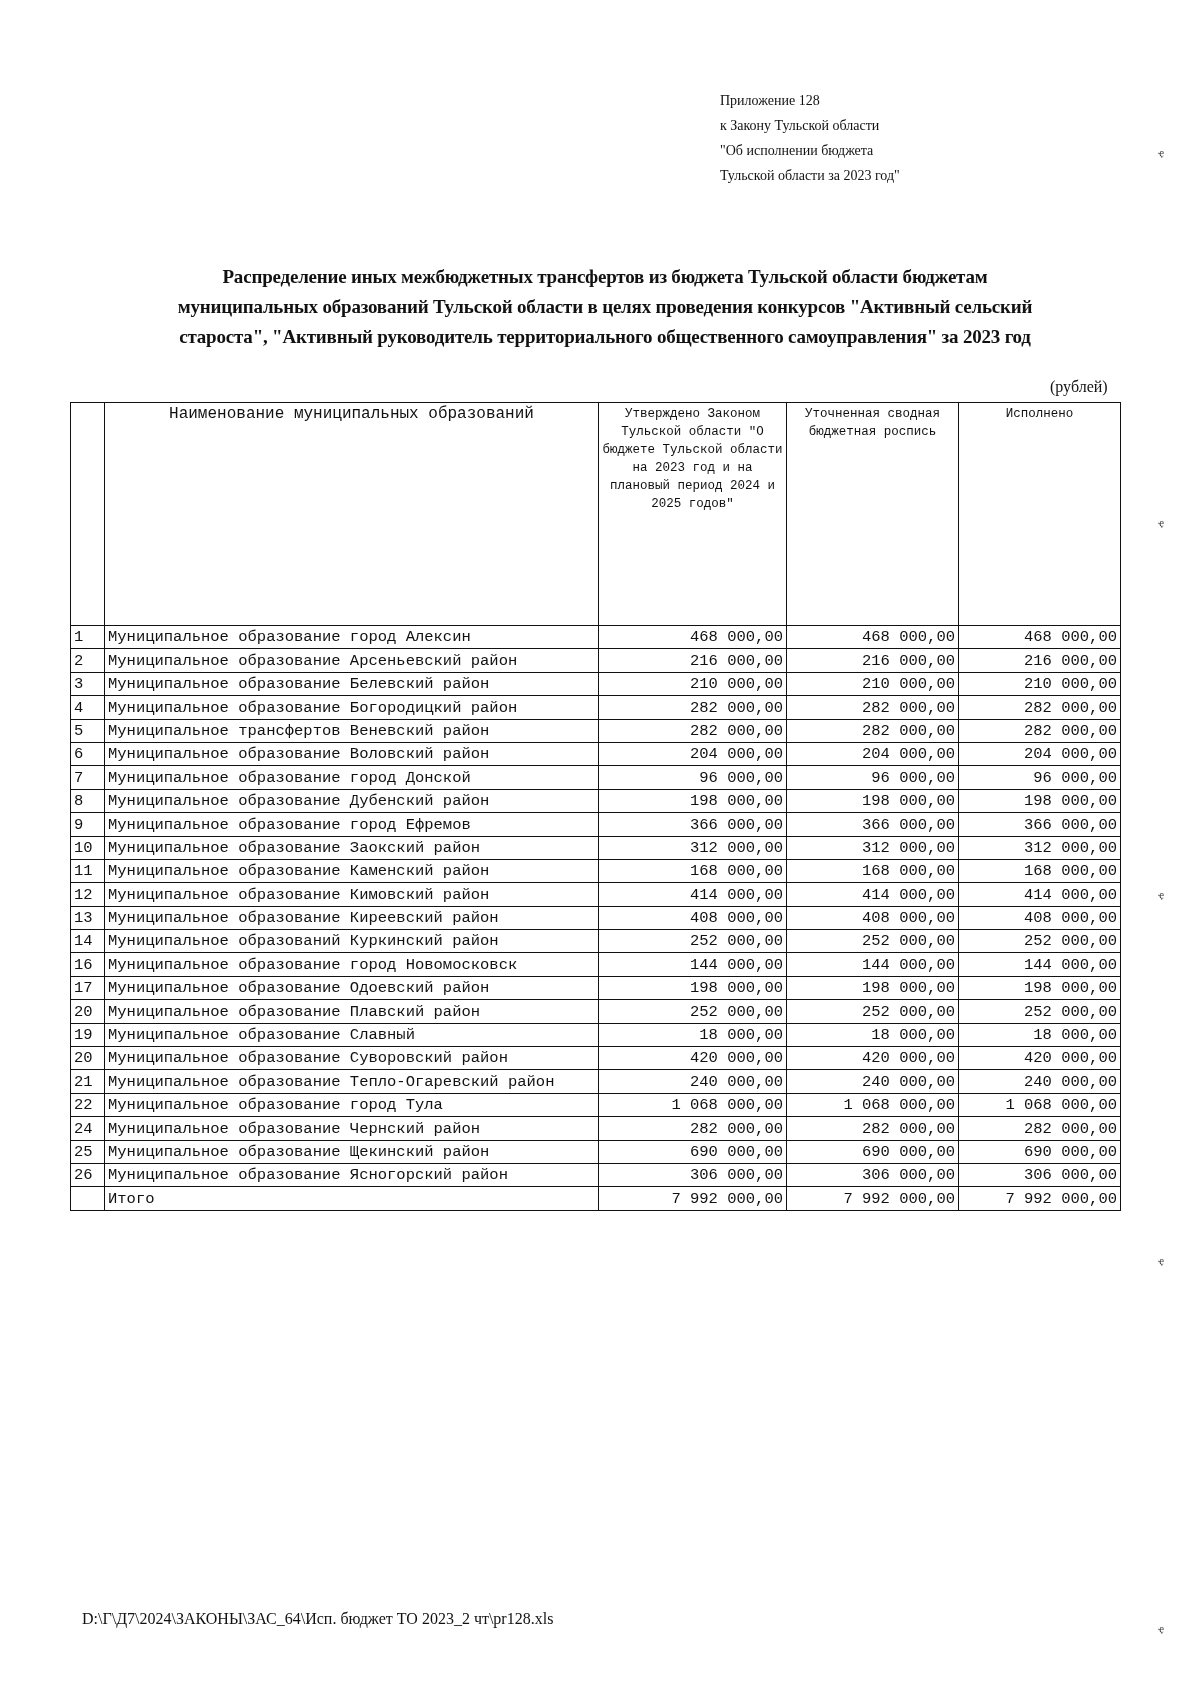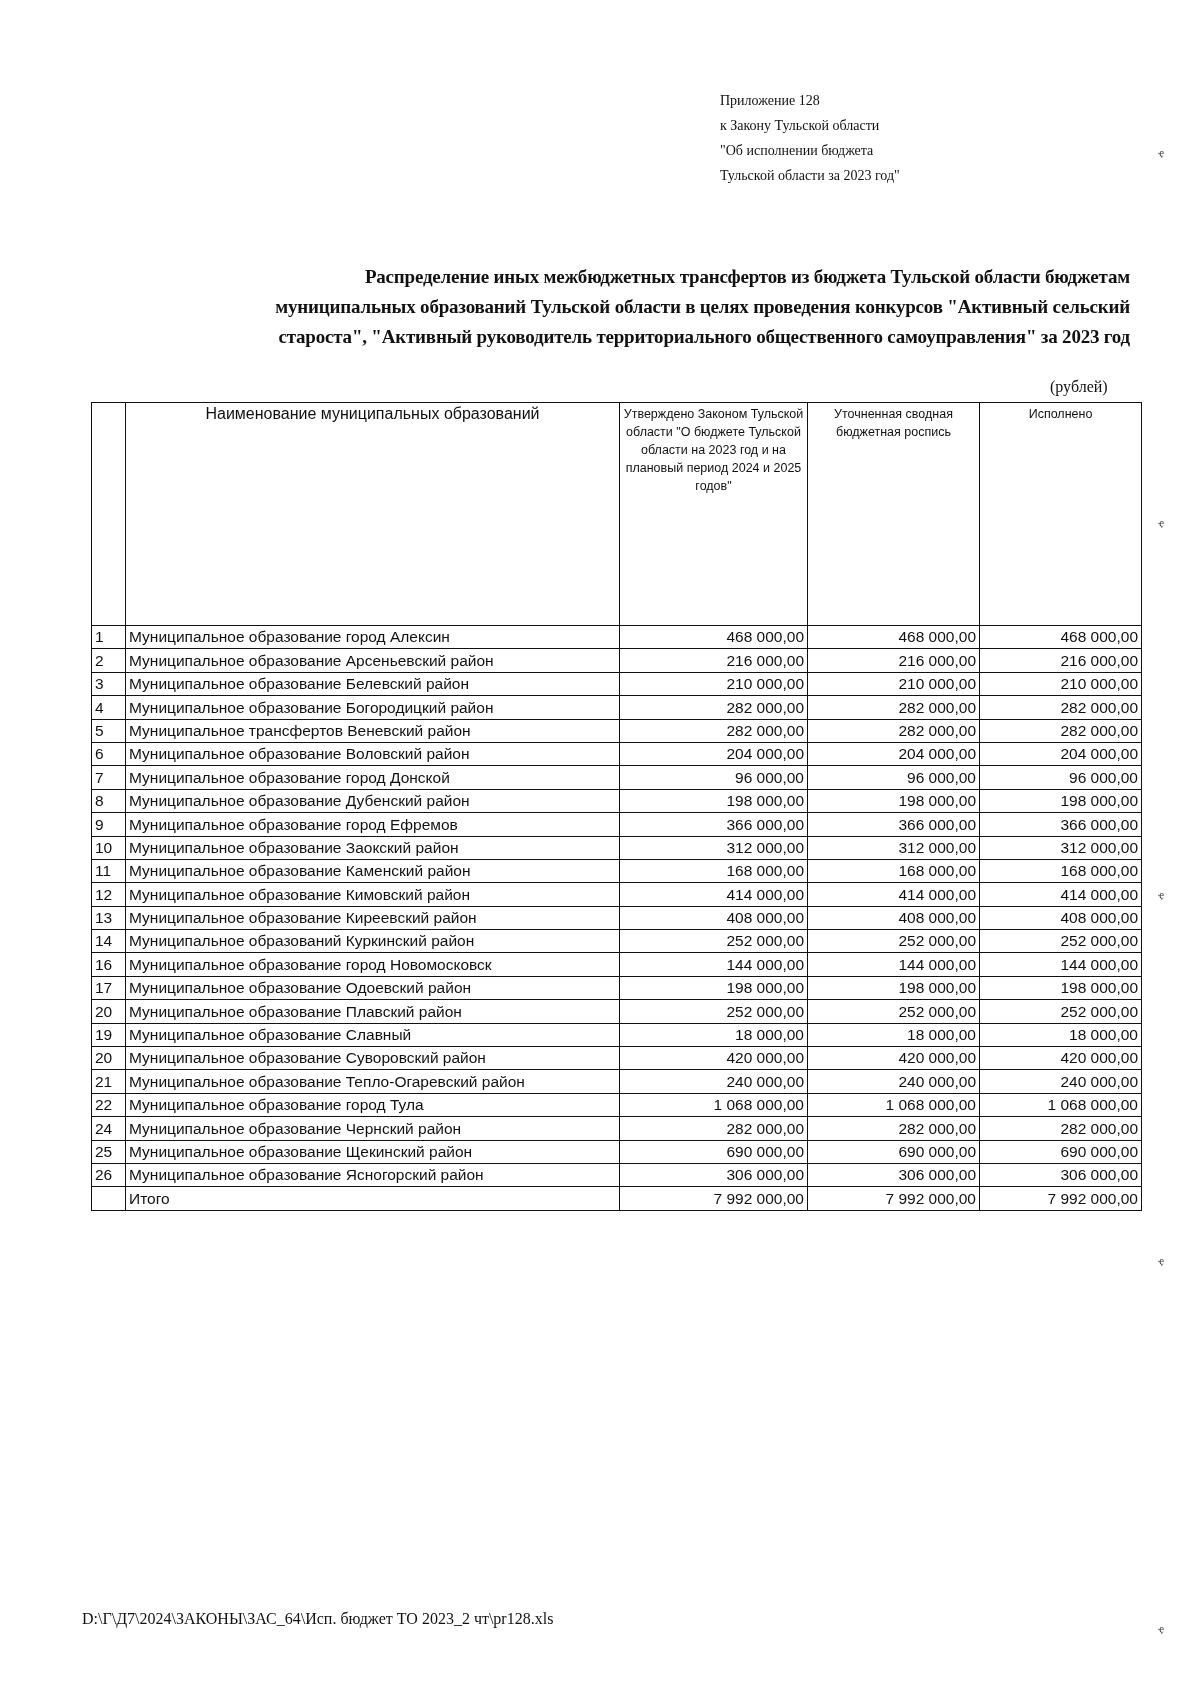--- a/index.html
+++ b/index.html
@@ -7,30 +7,30 @@
     width: 1200px; height: 1696px; position: relative; overflow: hidden;
     font-family: "DejaVu Serif", "Liberation Serif", serif; color: #111;
   }
   .appendix {
     position: absolute; left: 720px; top: 88px; width: 300px;
     text-align: left; font-size: 14px; line-height: 25px;
     font-family: "Liberation Serif", serif;
   }
   .title {
     position: absolute; left: 80px; top: 262px; width: 1050px;
-    text-align: right; font-size: 19px; font-weight: bold; line-height: 30px;
+    text-align: center; font-size: 19px; font-weight: bold; line-height: 30px;
     font-family: "Liberation Serif", serif; letter-spacing: -0.2px;
   }
   .units {
     position: absolute; left: 1050px; top: 378px; width: 80px;
     font-size: 16px; text-align: left; font-family: "Liberation Serif", serif;
   }
   table.grid {
-    position: absolute; left: 91px; top: 402px; width: 1050px;
-    border-collapse: collapse; font-family: Liberation Sans, sans-serif;
+    position: absolute; left: 70px; top: 402px; width: 1050px;
+    border-collapse: collapse; font-family: Liberation Mono, monospace;
     font-size: 15.5px; table-layout: fixed;
   }
   table.grid td, table.grid th {
     border: 1.5px solid #111; padding: 0 3px; vertical-align: bottom;
   }
   table.grid th {
     font-weight: normal; vertical-align: top; height: 220px; padding-top: 2px;
   }
   .h-name { font-size: 16px; text-align: center; }
   .h-small { font-size: 12.5px; line-height: 18px; text-align: center; }

